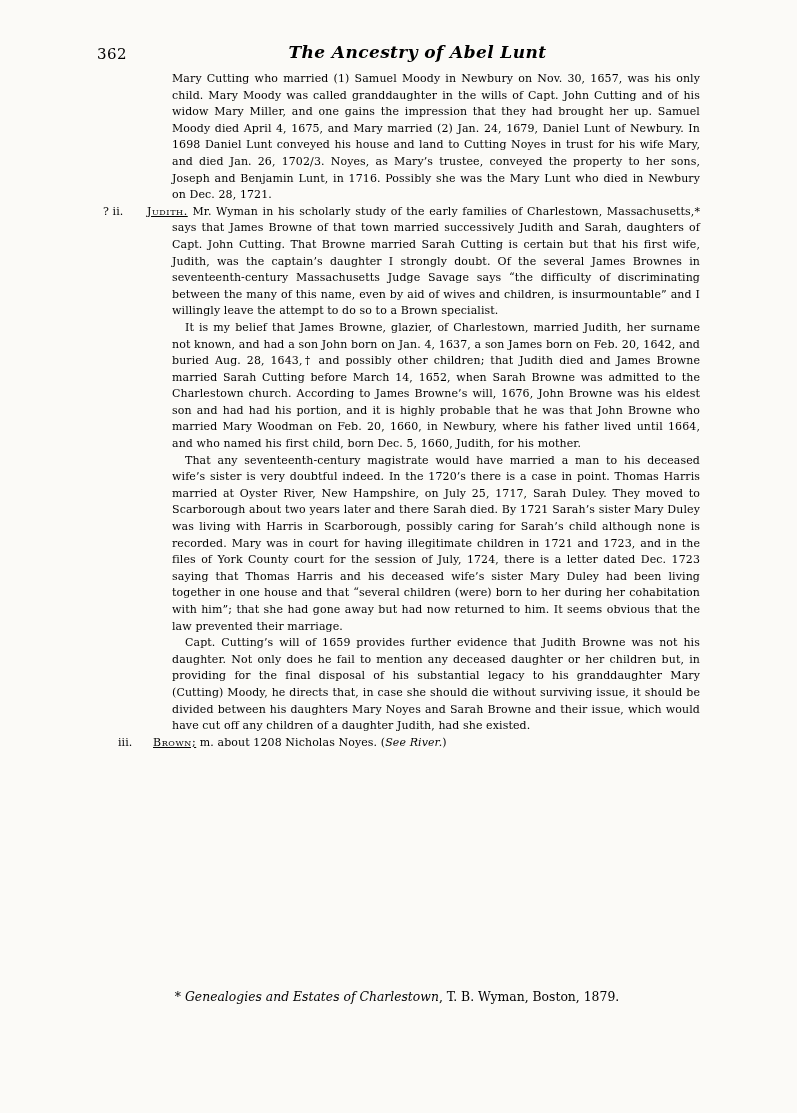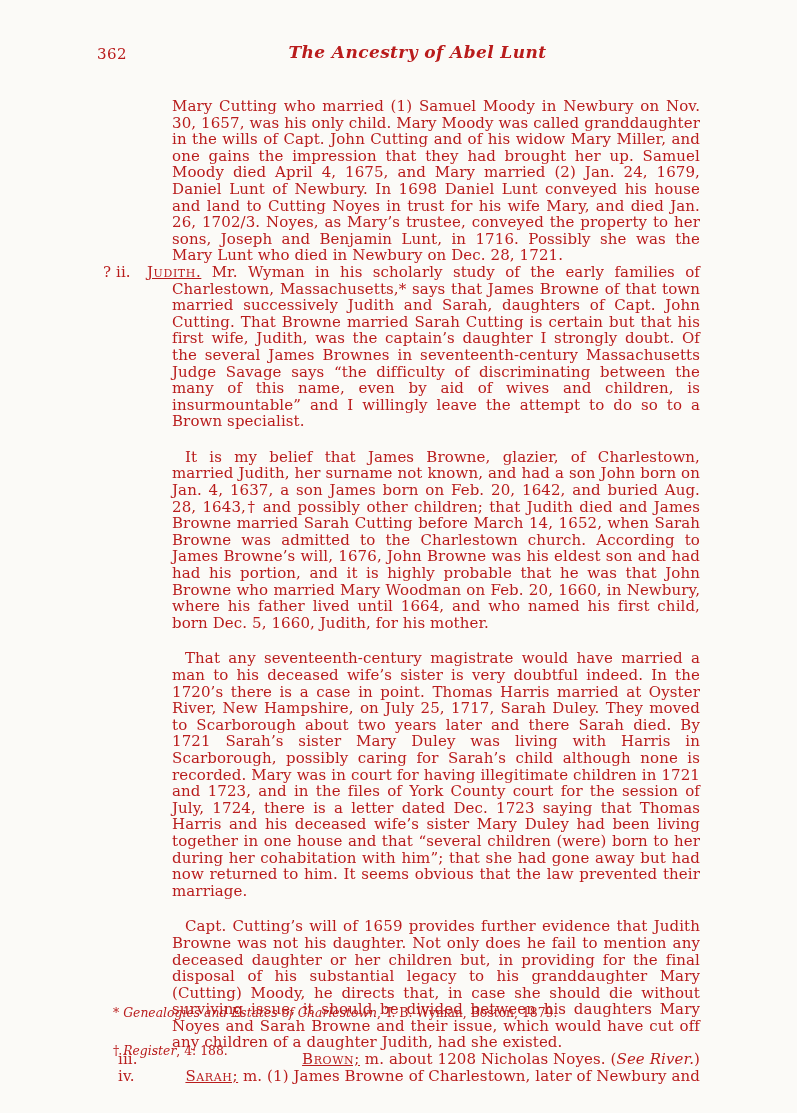--- a/index.html
+++ b/index.html
@@ -5,21 +5,21 @@
   html, body {
     margin: 0;
     padding: 0;
     background: #e8e6e1;
   }
   .page {
     position: relative;
     width: 797px;
     height: 1113px;
     background: #fbfaf7;
-    color: #b91c1c;
+    color: #000000;
     font-family: "DejaVu Serif", serif;
     overflow: hidden;
   }
   .page-num {
     position: absolute;
     left: 97px;
     top: 45px;
     font-size: 15px;
     letter-spacing: 0.5px;
   }
@@ -32,62 +32,62 @@
     padding-left: 38px;
     text-align: center;
     font-size: 17px;
     font-style: italic;
     font-weight: bold;
     letter-spacing: 0.4px;
   }
   .text-block {
     position: absolute;
     left: 172px;
-    top: 98px;
+    top: 71px;
     width: 528px;
-    font-size: 15px;
+    font-size: 11px;
     line-height: 16.6px;
     text-align: justify;
     letter-spacing: 0.1px;
   }
   .para { margin: 0; }
-  .para.indent { text-indent: 13px; margin-top: 19px; }
+  .para.indent { text-indent: 13px; }
   .entry { position: relative; }
   .entry-ii > .para.first { text-indent: -25px; }
   .entry-ii .marker {
     position: absolute;
     left: -69px;
     top: 0;
     white-space: nowrap;
   }
   .entry-short {
     position: relative;
     margin-left: -19px;
-    text-align: right;
+    text-align: left;
   }
   .entry-short .marker {
     position: absolute;
     left: -35px;
     top: 0;
     white-space: nowrap;
   }
   .sc {
     font-variant: small-caps;
     letter-spacing: 0.6px;
     text-decoration: underline;
   }
   .footnotes {
     position: absolute;
     left: 97px;
     top: 986px;
     width: 600px;
     font-size: 12.4px;
     line-height: 21.5px;
   }
-  .fn { margin: 16px; }
+  .fn { margin: 0; text-align: center; }
   .it { font-style: italic; }
 </style>
 </head>
 <body>
 
 <div class="page">
 
   <span class="page-num">362</span>
 
   <div class="head-title">The Ancestry of Abel Lunt</div>
@@ -104,28 +104,21 @@
       <p class="para indent">That any seventeenth-century magistrate would have married a man to his deceased wife’s sister is very doubtful indeed. In the 1720’s there is a case in point. Thomas Harris married at Oyster River, New Hampshire, on July 25, 1717, Sarah Duley. They moved to Scarborough about two years later and there Sarah died. By 1721 Sarah’s sister Mary Duley was living with Harris in Scarborough, possibly caring for Sarah’s child although none is recorded. Mary was in court for having illegitimate children in 1721 and 1723, and in the files of York County court for the session of July, 1724, there is a letter dated Dec. 1723 saying that Thomas Harris and his deceased wife’s sister Mary Duley had been living together in one house and that “several children (were) born to her during her cohabitation with him”; that she had gone away but had now returned to him. It seems obvious that the law prevented their marriage.</p>
       <p class="para indent">Capt. Cutting’s will of 1659 provides further evidence that Judith Browne was not his daughter. Not only does he fail to mention any deceased daughter or her children but, in providing for the final disposal of his substantial legacy to his granddaughter Mary (Cutting) Moody, he directs that, in case she should die without surviving issue, it should be divided between his daughters Mary Noyes and Sarah Browne and their issue, which would have cut off any children of a daughter Judith, had she existed.</p>
     </div>
 
     <div class="entry-short">
       <span class="marker">iii.</span>
       <p class="para"><span class="sc">Brown;</span>
         <span>m. about 1208 Nicholas Noyes. (</span><span class="it">See River.</span><span>)</span></p>
     </div>
 
-    <div class="entry-short">
-      <span class="marker">iv.</span>
-      <p class="para"><span class="sc">Sarah;</span>
-        <span>m. (1) James Browne of Charlestown, later of Newbury and</span></p>
-    </div>
 
   </div>
 
   <div class="footnotes">
     <p class="fn"><span>*</span>
       <span class="it">Genealogies and Estates of Charlestown</span><span>, T. B. Wyman, Boston, 1879.</span></p>
-    <p class="fn"><span>†</span>
-      <span class="it">Register</span><span>, 4: 188.</span></p>
   </div>
 
 </div>
 
 </body></html>

